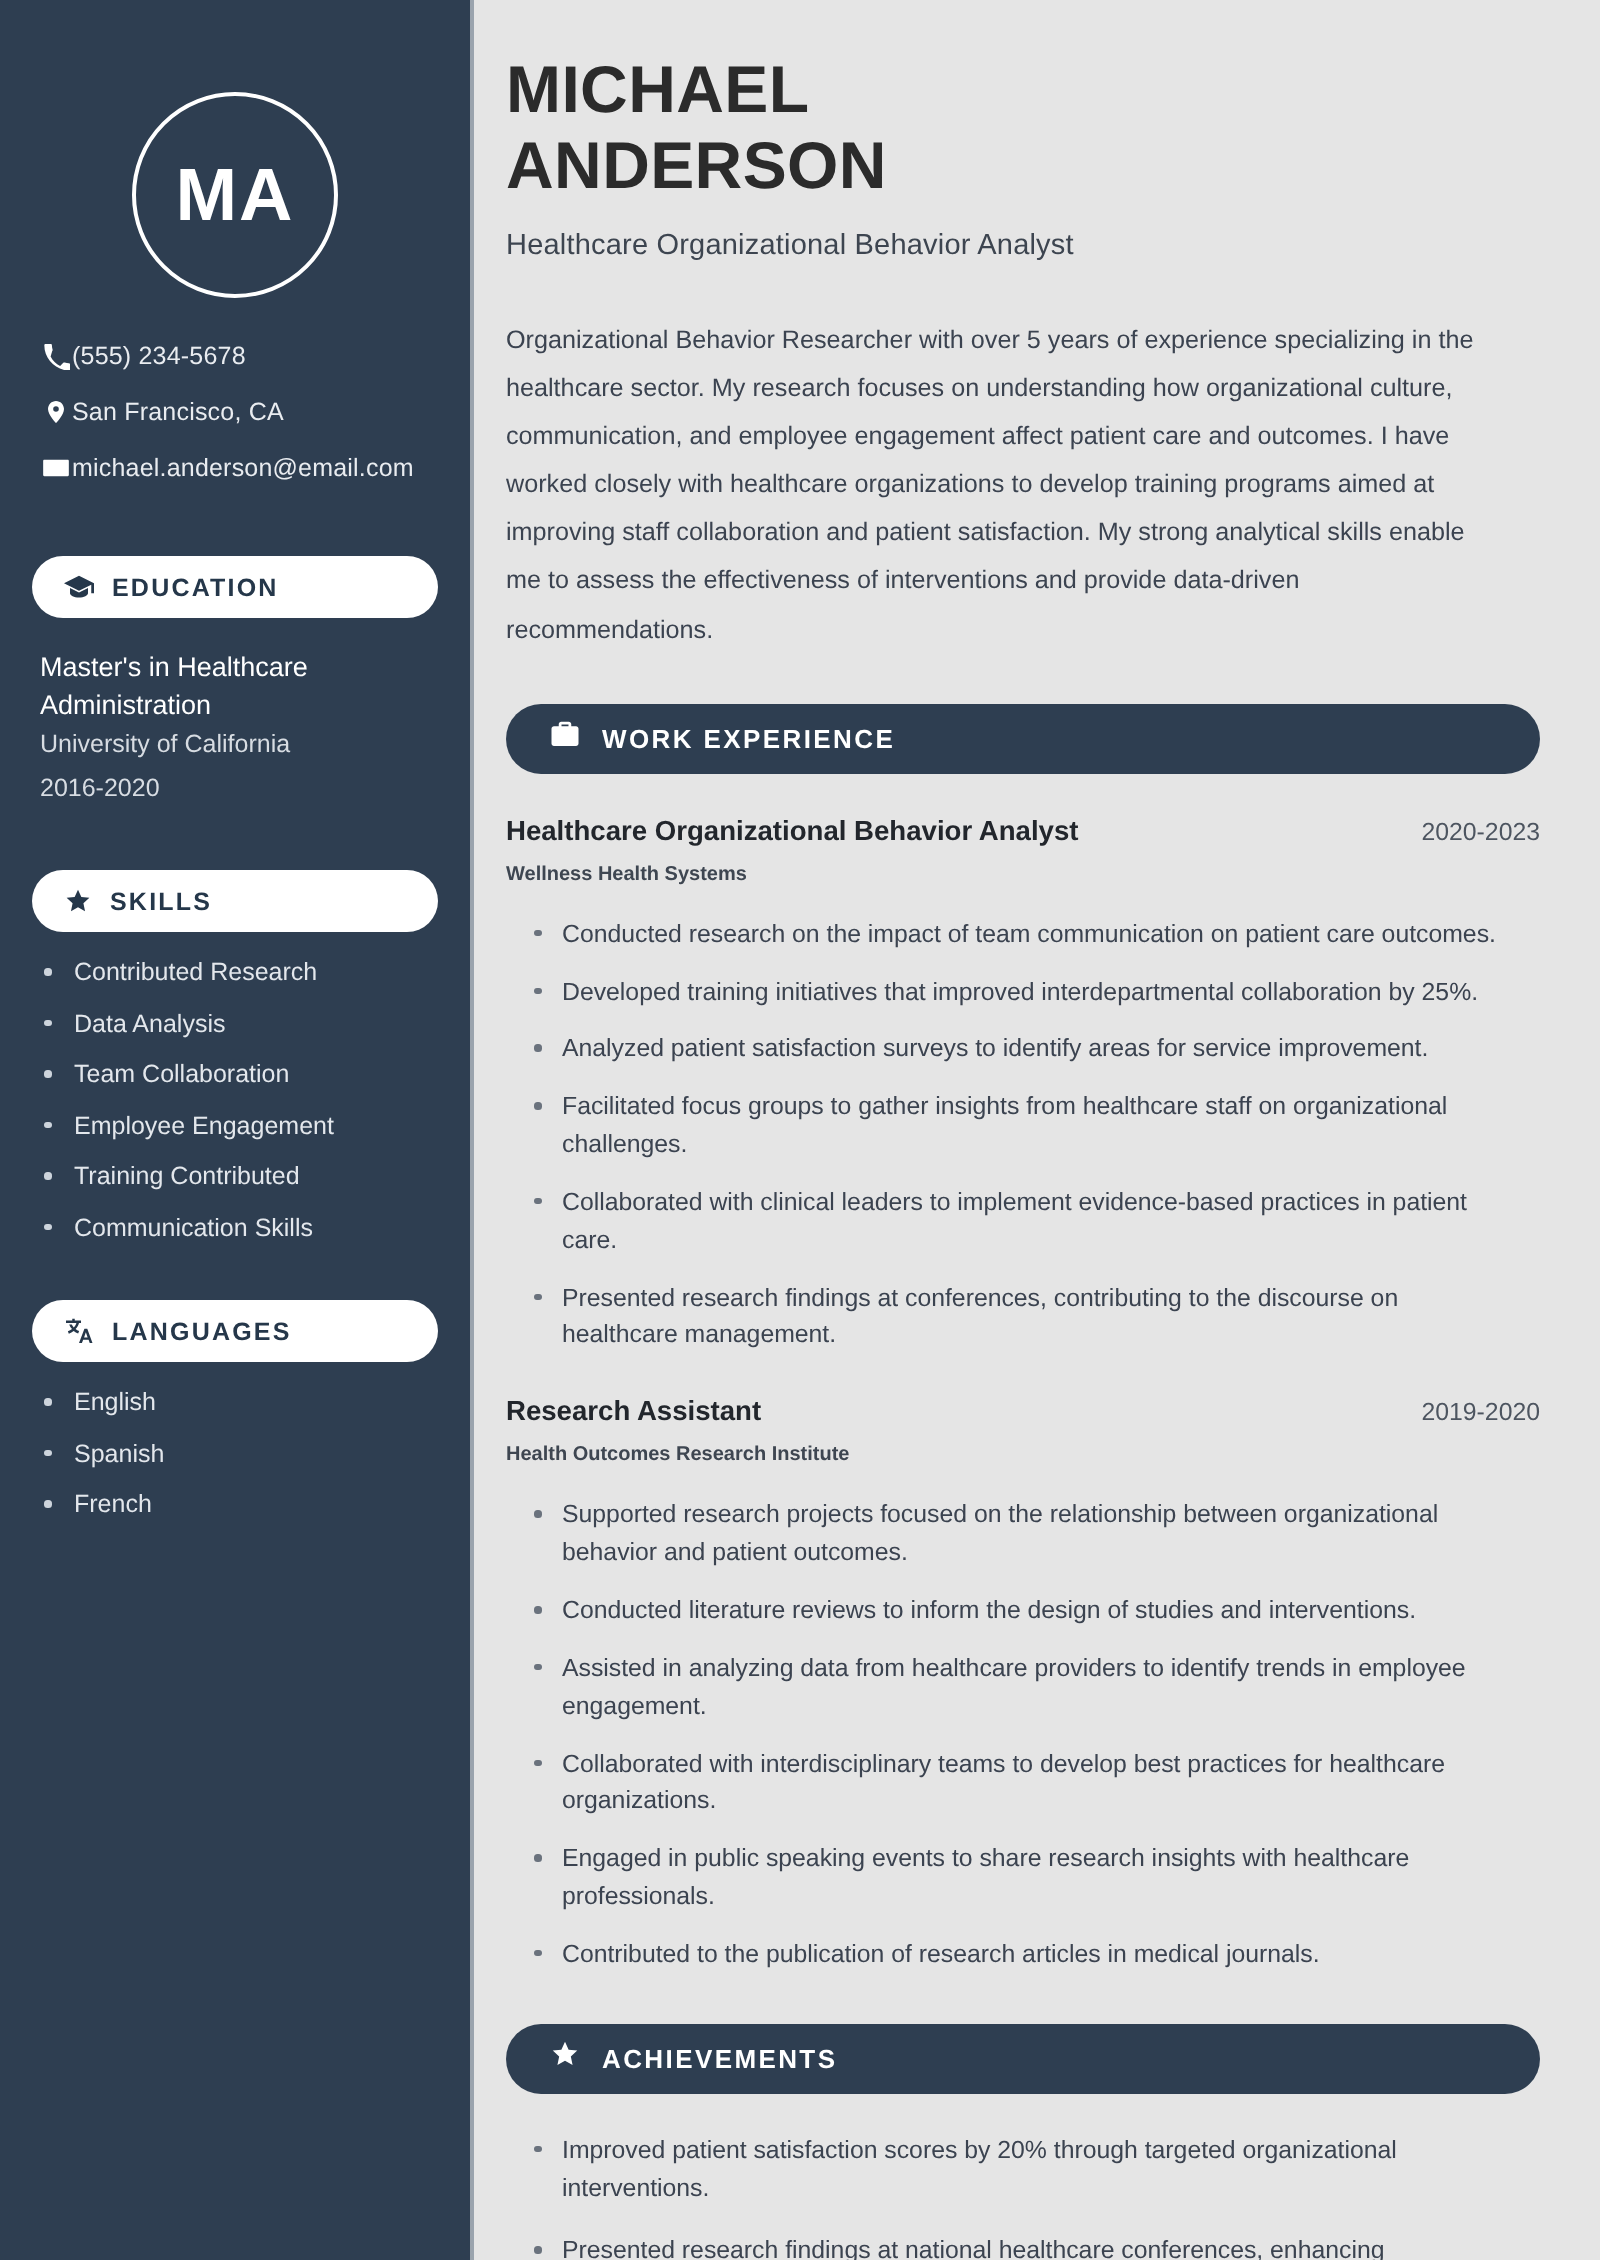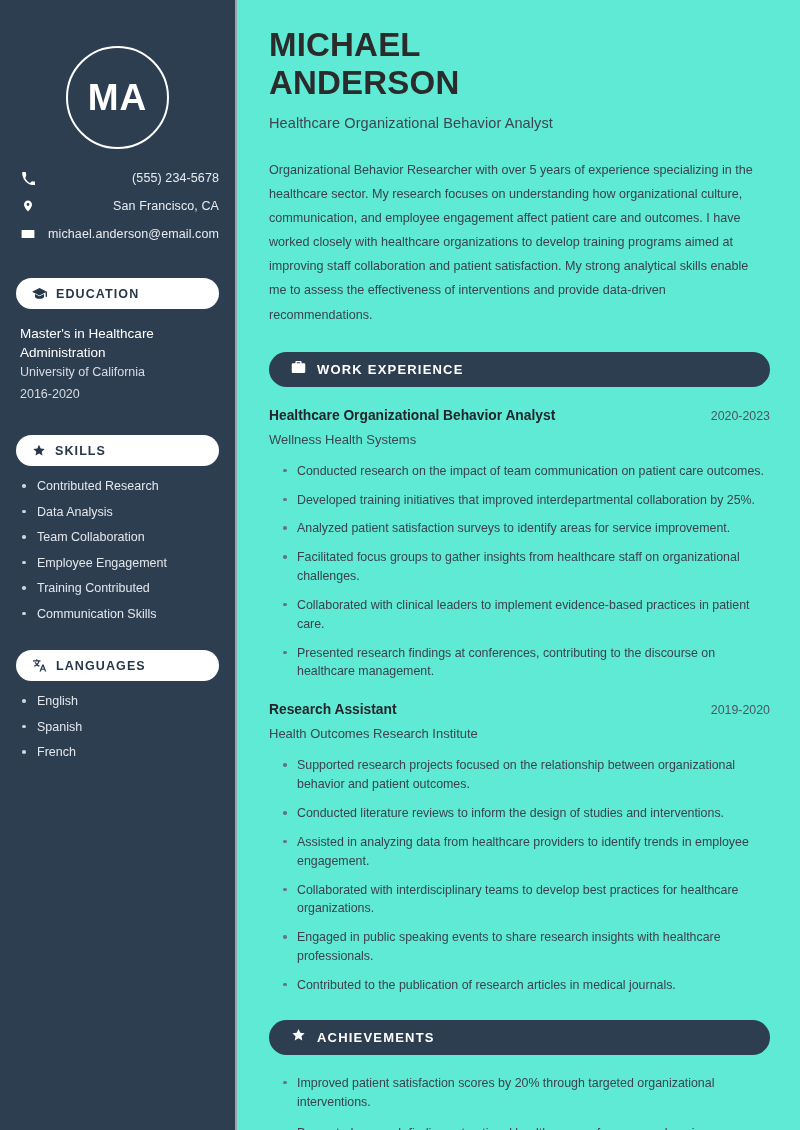--- a/index.html
+++ b/index.html
@@ -71,21 +71,20 @@
   }
   .pill svg { display: block; }
 
   .contact-list { margin-top: 15px; }
   .contact-row {
     display: flex;
     align-items: center;
     gap: 0;
     height: 28px;
     padding-left: 4px;
-    justify-content: space-between;
   }
   .contact-row .ci {
     width: 16px;
     display: flex;
     justify-content: center;
     align-items: center;
   }
   .contact-row .ctext {
     font-size: 12.5px;
     color: #e9ecf0;
@@ -120,22 +119,22 @@
     position: absolute;
     left: 0; top: 4px;
     width: 3.5px; height: 3.5px;
     border-radius: 50%;
     background: #cdd4dc;
   }
 
   
   .main {
     flex: 1;
-    padding: 26px 30px 0 32px;
-    background: #5eead4;
+    padding: 26px 30px 0 16px;
+    background: #e5e5e5;
   }
 
   .name {
     font-size: 33px;
     font-weight: 700;
     line-height: 1.16;
     letter-spacing: .2px;
     color: #2b2b2b;
     text-transform: uppercase;
   }
@@ -183,22 +182,23 @@
     font-weight: 700;
     color: #22262c;
   }
   .job-dates {
     font-size: 12.4px;
     color: #4d5560;
     white-space: nowrap;
   }
   .job-company {
     margin-top: 9px;
-    font-size: 13px;
+    font-size: 10px;
     color: #3e4651;
+    font-weight: bold;
   }
 
   .bullets {
     margin-top: 15px;
     list-style: none;
     padding-left: 14px;
   }
   .bullets li {
     position: relative;
     padding-left: 14px;

